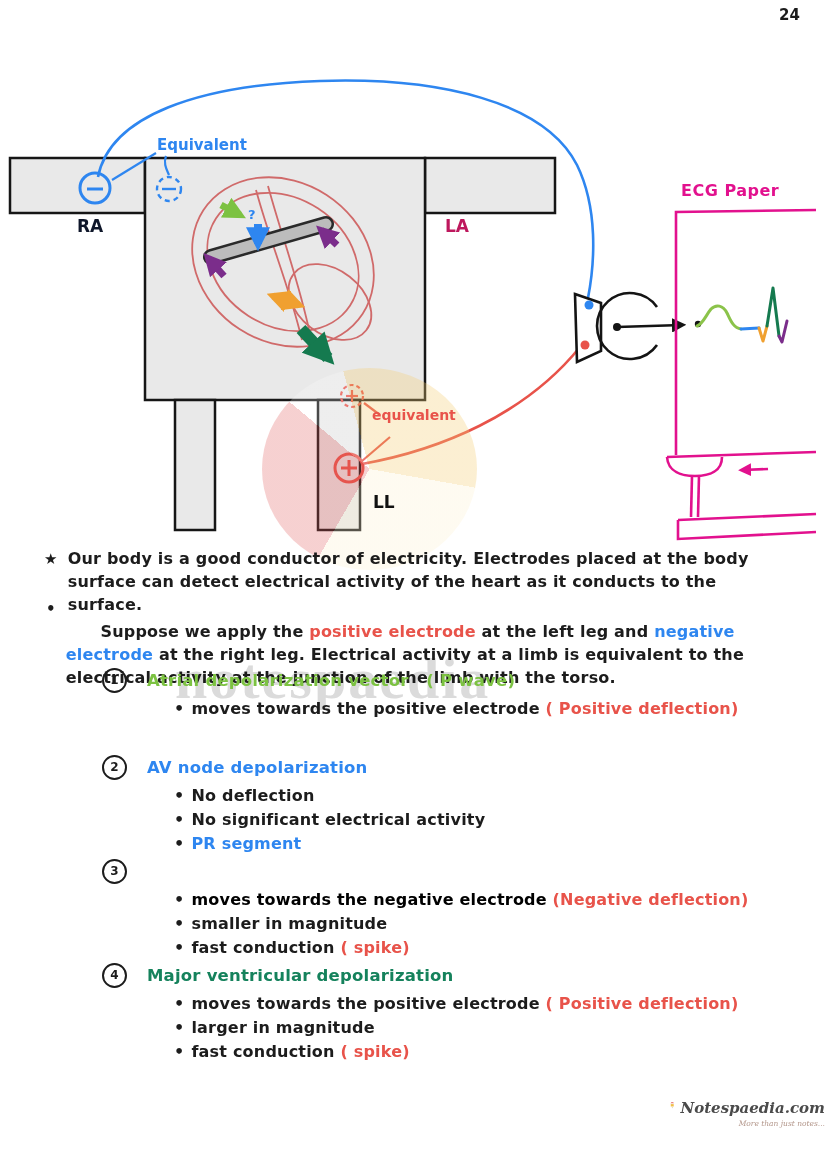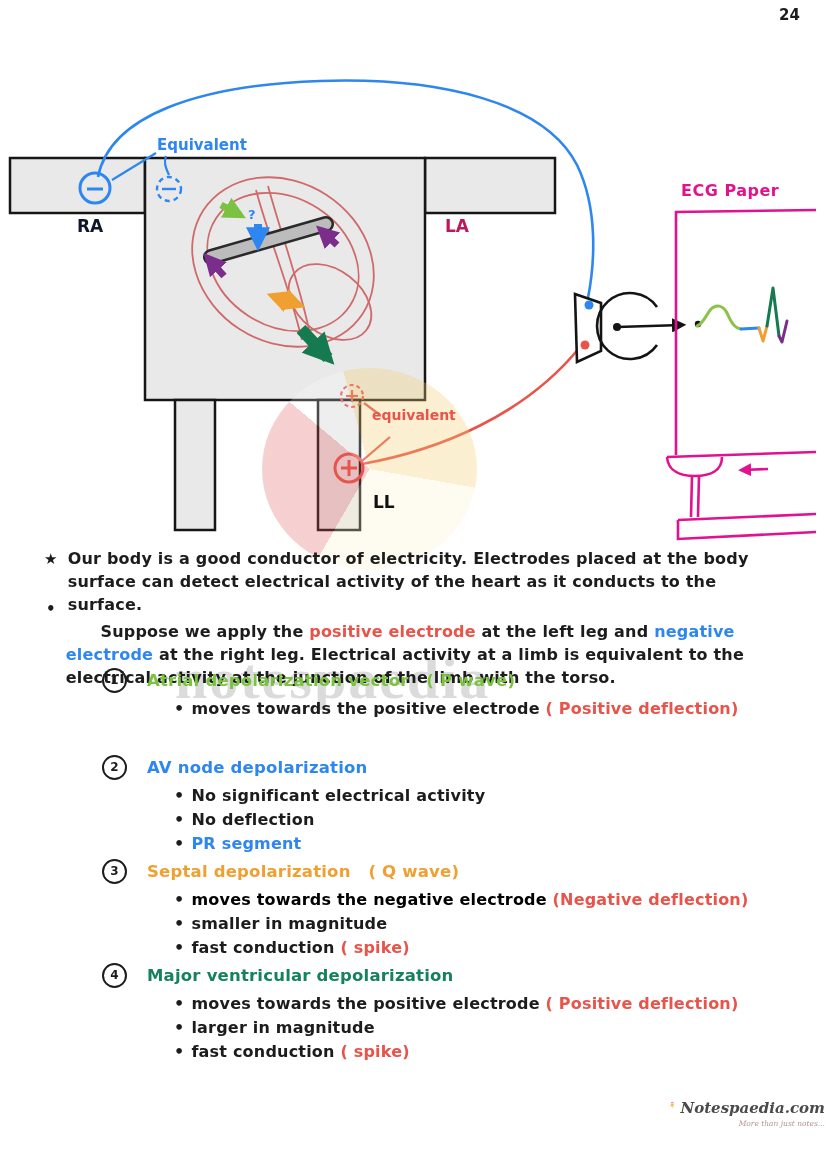--- a/index.html
+++ b/index.html
@@ -210,30 +210,29 @@
       <div class="b-line"><span class="b-dot">•</span><span class="seg" style="color: rgb(28, 28, 28);">moves towards the positive electrode </span><span class="seg" style="color: rgb(232, 83, 74);">( Positive deflection)</span></div>
     </div>
   </div>
 
   <div class="list-item" style="top:755px">
     <div class="item-head">
       <span class="circ-num">2</span>
       <span class="item-heading" style="color: rgb(46, 134, 240);">AV node depolarization</span>
     </div>
     <div class="item-bullets">
+      <div class="b-line"><span class="b-dot">•</span><span class="seg" style="color: rgb(28, 28, 28);">No deflection</span></div>
       <div class="b-line"><span class="b-dot">•</span><span class="seg" style="color: rgb(28, 28, 28);">No significant electrical activity</span></div>
-      <div class="b-line"><span class="b-dot">•</span><span class="seg" style="color: rgb(28, 28, 28);">No deflection</span></div>
       <div class="b-line"><span class="b-dot">•</span><span class="seg" style="color: rgb(46, 134, 240);">PR segment</span></div>
     </div>
   </div>
 
   <div class="list-item" style="top:859px">
     <div class="item-head">
       <span class="circ-num">3</span>
-      <span class="item-heading" style="color: rgb(240, 160, 48);">Septal depolarization   ( Q wave)</span>
     </div>
     <div class="item-bullets">
       <div class="b-line"><span class="b-dot">•</span><span class="seg" style="color: #000000;">moves towards the negative electrode </span><span class="seg" style="color: rgb(232, 83, 74);">(Negative deflection)</span></div>
       <div class="b-line"><span class="b-dot">•</span><span class="seg" style="color: rgb(28, 28, 28);">smaller in magnitude</span></div>
       <div class="b-line"><span class="b-dot">•</span><span class="seg" style="color: rgb(28, 28, 28);">fast conduction </span><span class="seg" style="color: rgb(232, 83, 74);">( spike)</span></div>
     </div>
   </div>
 
   <div class="list-item" style="top:963px">
     <div class="item-head">

